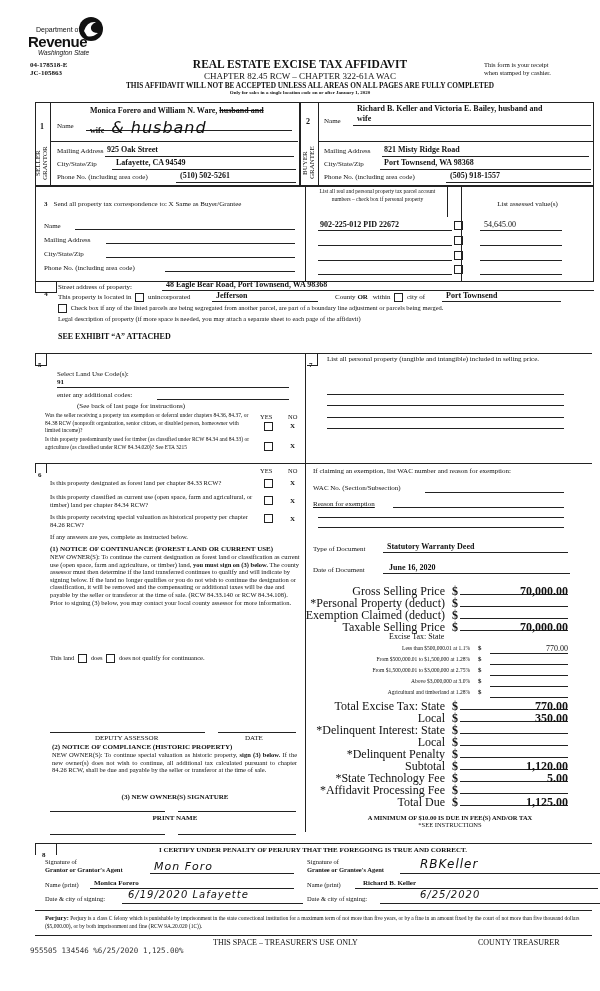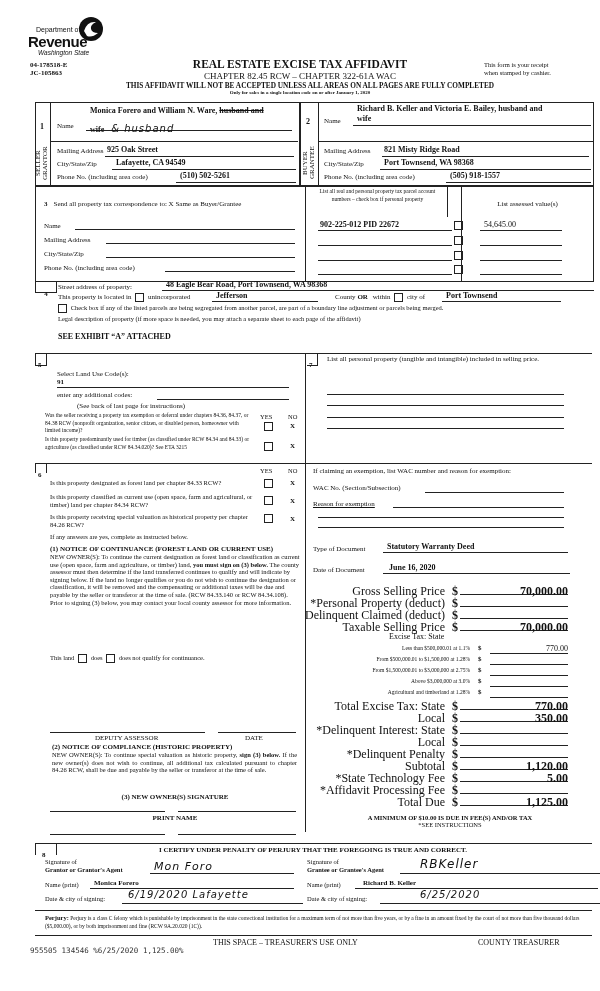--- a/index.html
+++ b/index.html
@@ -7,21 +7,21 @@
   .abs{position:absolute;}
   .b{font-weight:bold;}
   .hw{font-family:"DejaVu Sans","Liberation Sans",sans-serif;font-style:italic;font-weight:normal;letter-spacing:1px;}
   .line{border-bottom:1px solid #222;}
   .box{position:absolute;border:1px solid #222;}
   .cb{display:inline-block;width:7px;height:7px;border:1px solid #222;vertical-align:middle;margin:0 2px;}
   .sm{font-size:6.5px;}
   .xs{font-size:5.5px;}
   .t7{font-size:7px;}
   .t8{font-size:8px;}
-  .t10{font-size:10px;}
+  .t10{font-size:16px;}
   .num{position:absolute;font-size:8px;font-weight:bold;}
   .vert{position:absolute;writing-mode:vertical-rl;transform:rotate(180deg);font-size:7px;line-height:7px;text-align:center;}
   .fee-row{position:absolute;left:310px;width:280px;height:11px;font-size:12px;}
   .fee-row .lbl{position:absolute;right:145px;white-space:nowrap;top:0;}
   .fee-row .dol{position:absolute;left:142px;top:0;}
   .fee-row .val{position:absolute;left:150px;right:22px;top:0;text-align:right;border-bottom:1px solid #222;height:10px;font-weight:bold;}
   .tax-row{position:absolute;left:310px;width:280px;height:10px;font-size:5.5px;}
   .tax-row .lbl{position:absolute;right:120px;white-space:nowrap;top:1px;}
   .tax-row .dol{position:absolute;left:168px;top:0;font-size:7px;}
   .tax-row .val{position:absolute;left:180px;right:22px;top:0;text-align:right;border-bottom:1px solid #222;height:9px;font-size:8px;}
@@ -256,21 +256,21 @@
   <span class="lbl">Gross Selling Price</span>
   <span class="dol b">$</span>
   <span class="val">70,000.00</span>
 </div>
 <div class="fee-row" style="top:596px;">
   <span class="lbl">*Personal Property (deduct)</span>
   <span class="dol b">$</span>
   <span class="val"></span>
 </div>
 <div class="fee-row" style="top:608px;">
-  <span class="lbl">Delinquent Claimed (deduct)</span>
+  <span class="lbl">Exemption Claimed (deduct)</span>
   <span class="dol b">$</span>
   <span class="val"></span>
 </div>
 <div class="fee-row" style="top:620px;">
   <span class="lbl">Taxable Selling Price</span>
   <span class="dol b">$</span>
   <span class="val">70,000.00</span>
 </div>
 <div class="abs t8" style="left:389px;top:632px;">Excise Tax: State</div>
 

